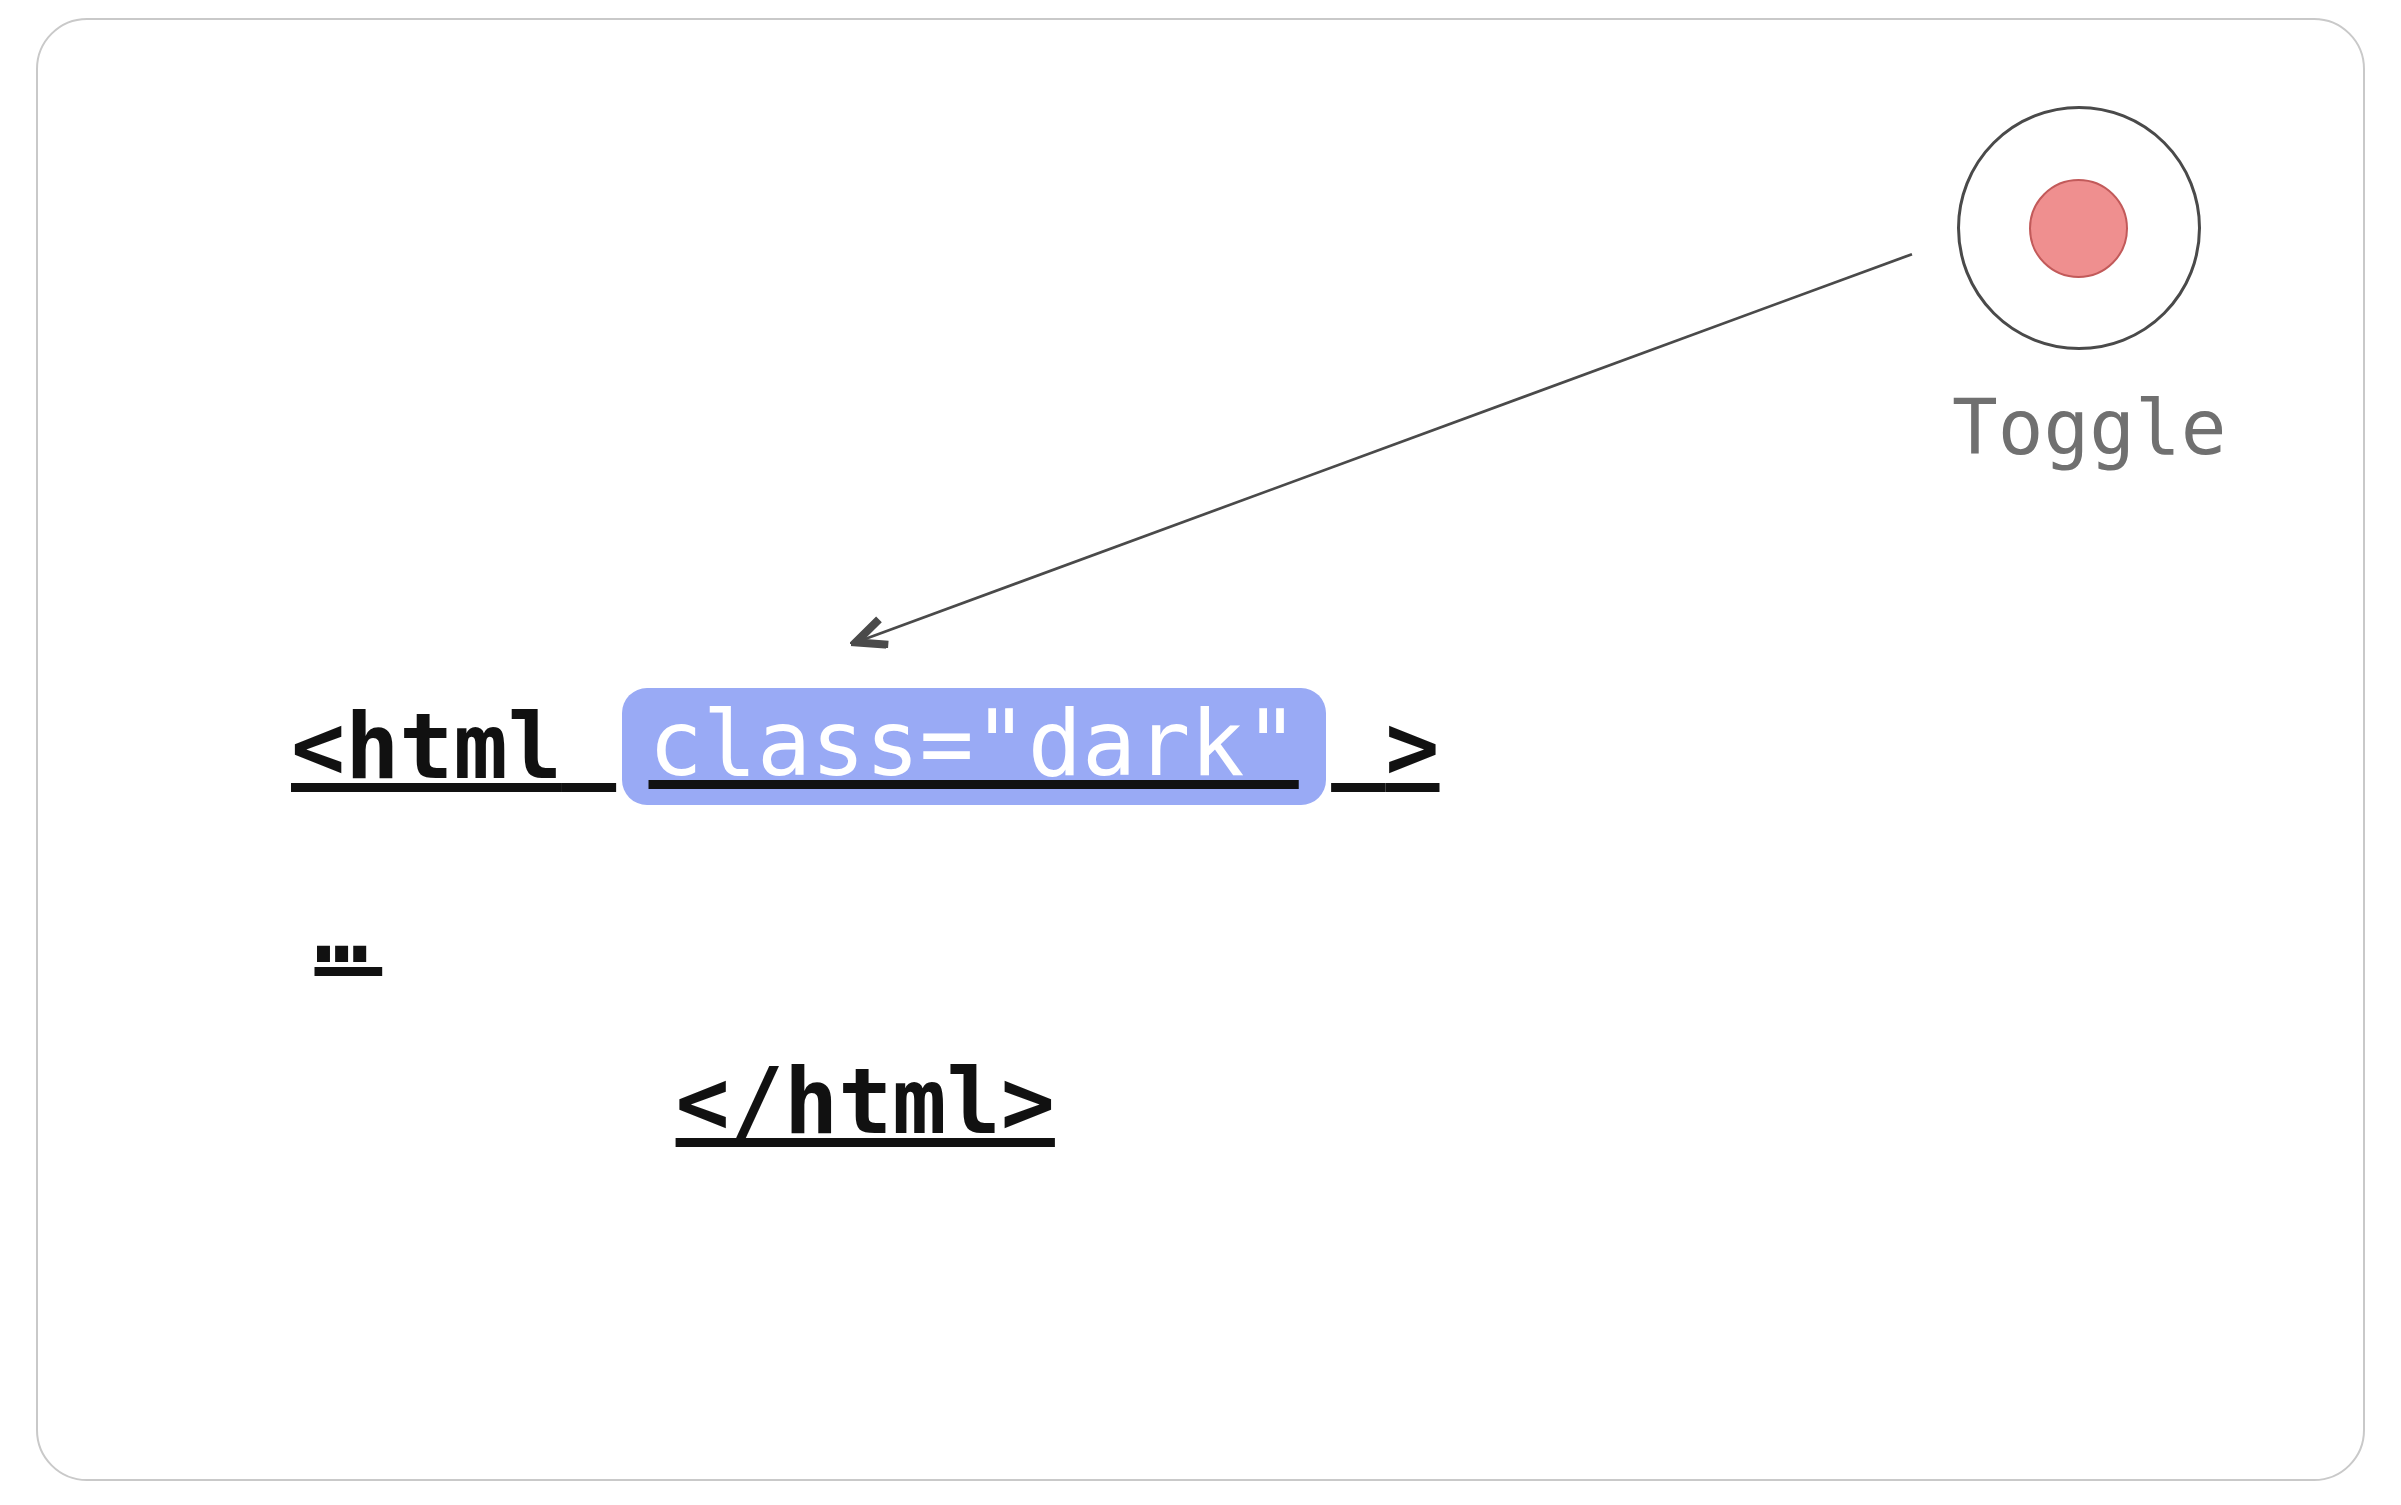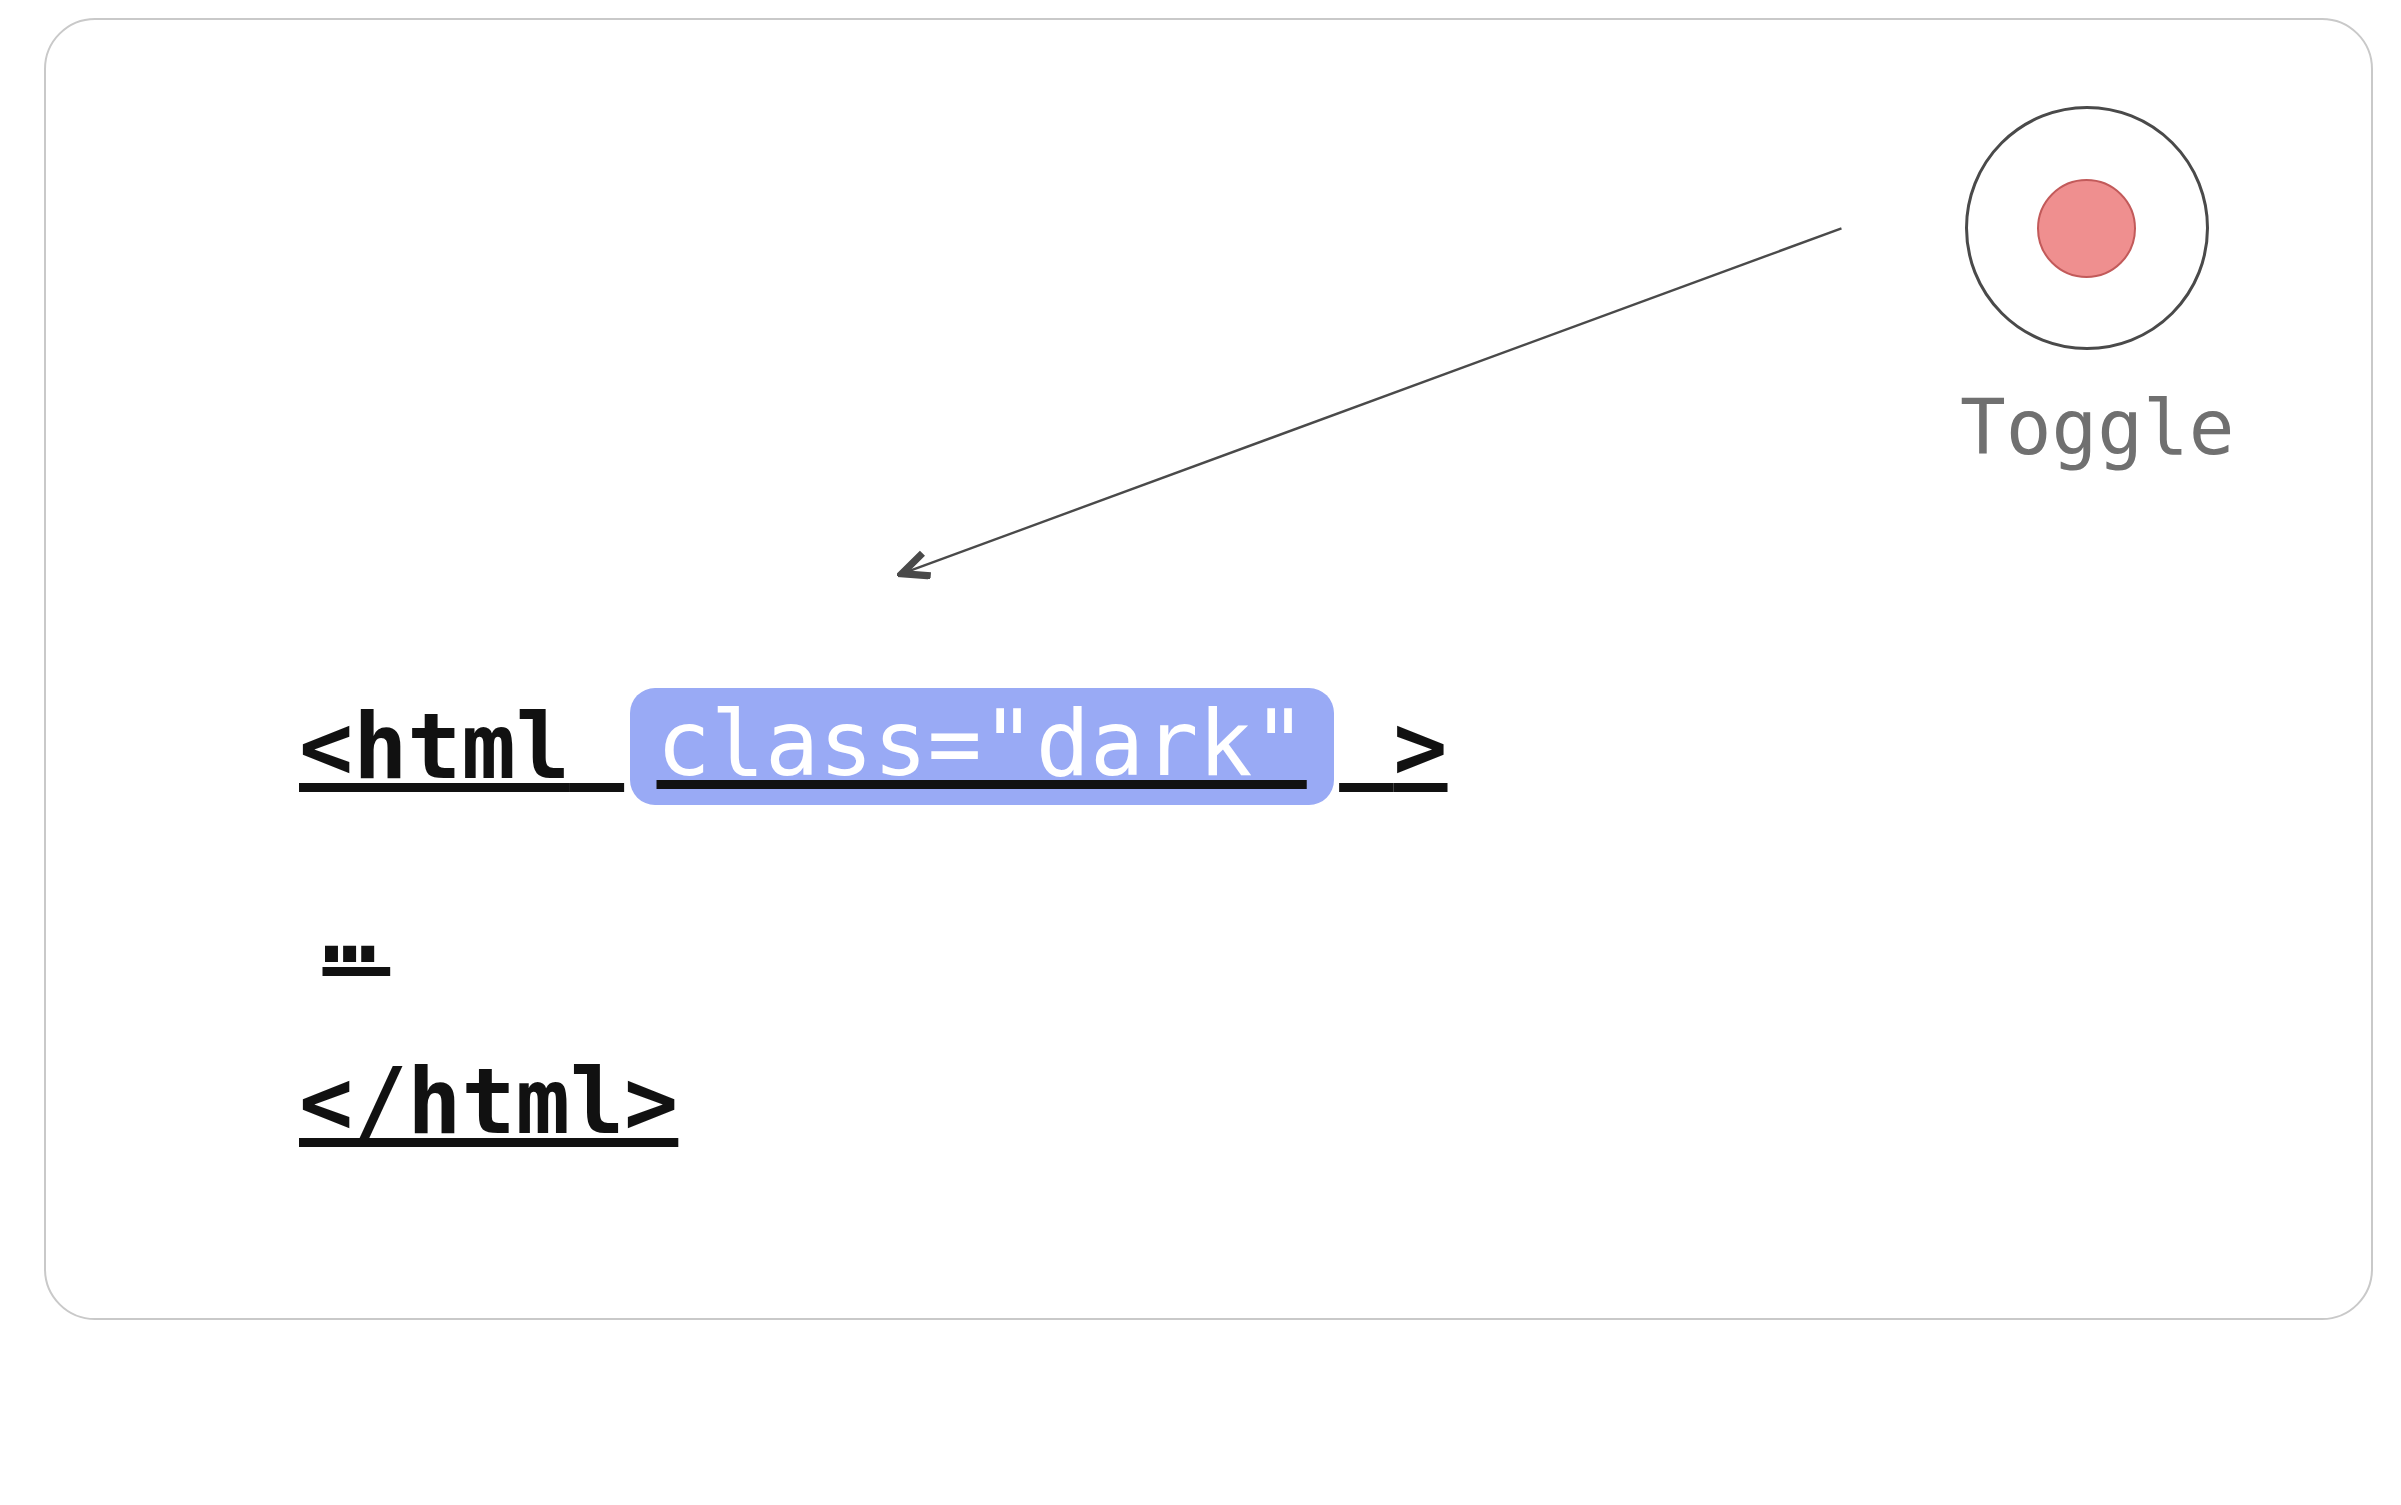--- a/index.html
+++ b/index.html
@@ -6,24 +6,24 @@
     margin: 0;
     padding: 0;
     width: 2401px;
     height: 1506px;
     background: #ffffff;
     font-family: "DejaVu Sans Mono", "Menlo", "Consolas", monospace;
   }
 
   .card {
     position: absolute;
-    left: 44px;
+    left: 36px;
     top: 18px;
     width: 2329px;
-    height: 1302px;
+    height: 1463px;
     border: 2.7px solid #c9c9c9;
     border-radius: 51px;
     box-sizing: border-box;
     background: #ffffff;
   }
 
   
   .toggle-wrap {
     position: absolute;
     left: 1914px;
@@ -84,20 +84,21 @@
     line-height: 1.0;
     text-decoration: underline;
   }
   .code-line {
     display: flex;
     align-items: center;
     margin-bottom: 81px;
   }
   .code-line:last-child {
     margin-bottom: 0;
+    justify-content: center;
   }
   .highlight {
     display: inline-block;
     background: #99aaf5;
     color: #ffffff;
     font-weight: 500;
     padding: 10.8px 27px 16.3px 27px;
     border-radius: 25px;
     margin: 0 5.4px;
   }

